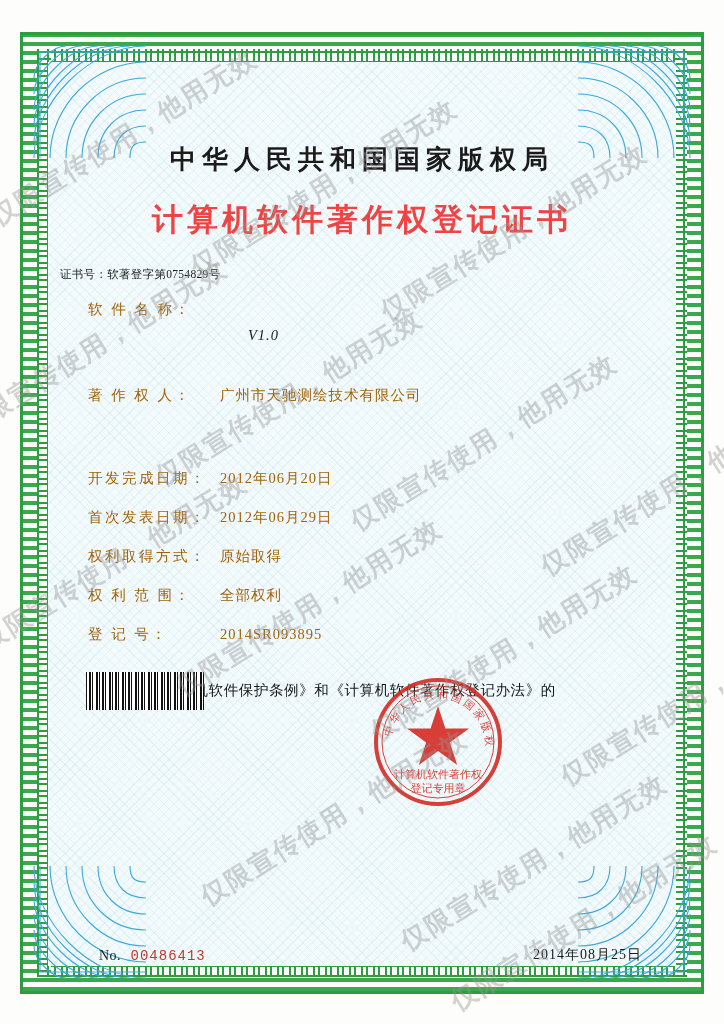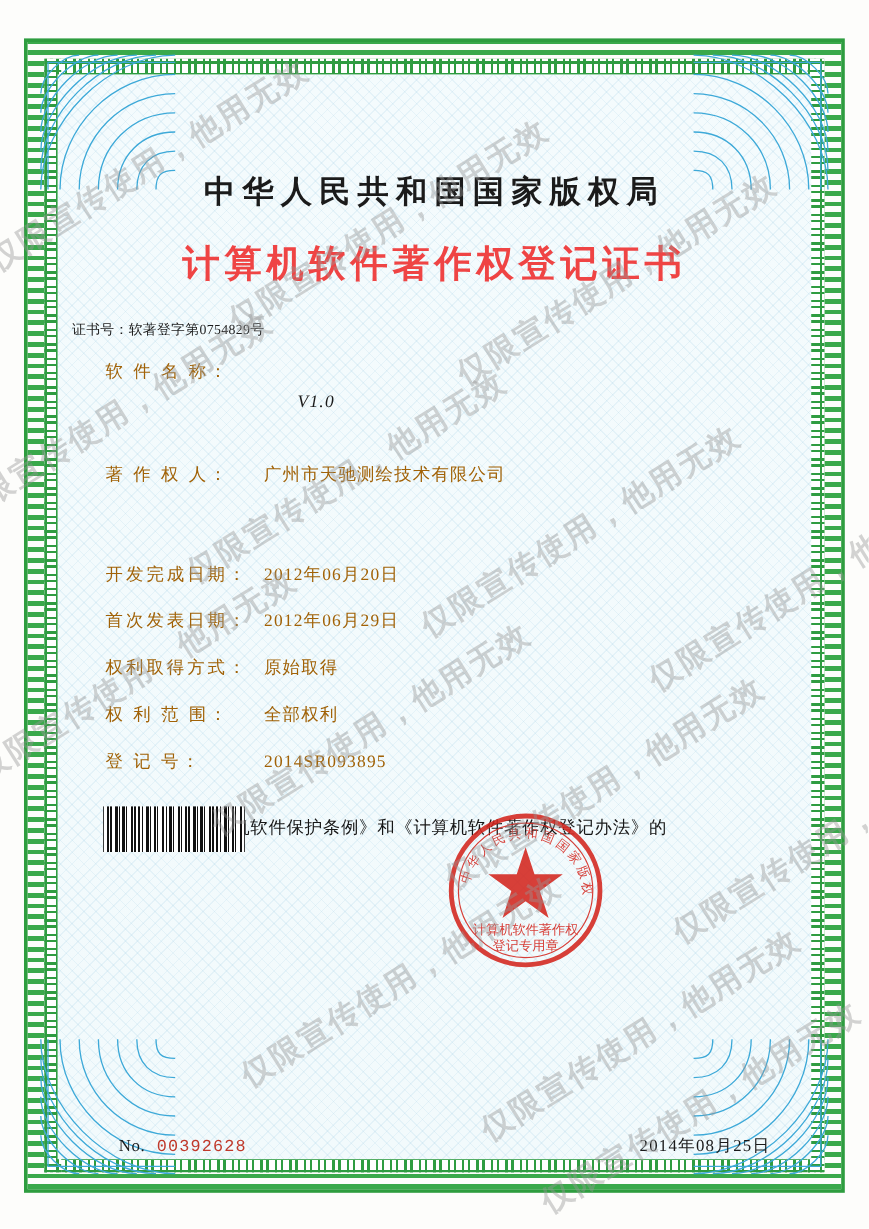--- a/index.html
+++ b/index.html
@@ -425,21 +425,21 @@
         <textPath href="#sealArcTop" startOffset="6%">中华人民共和国国家版权局</textPath>
       </text>
       <text x="70" y="106" text-anchor="middle" font-size="11" fill="#d4261e" font-family="DejaVu Sans, sans-serif">计算机软件著作权</text>
       <text x="70" y="120" text-anchor="middle" font-size="11" fill="#d4261e" font-family="DejaVu Sans, sans-serif">登记专用章</text>
     </svg>
   </div>
 
   <div class="footer">
     <div class="serial">
       <span class="no-prefix">No.</span>
-      <span>00392628</span>
+      <span>00486413</span>
     </div>
     <div class="issue-date">2014年08月25日</div>
   </div>
 
 </div>
 
 <div id="watermark-layer">
     <div class="wm" style="left: -30px; top: 120px;">仅限宣传使用，他用无效</div>
     <div class="wm" style="left: 170px; top: 170px;">仅限宣传使用，他用无效</div>
     <div class="wm" style="left: 360px; top: 215px;">仅限宣传使用，他用无效</div>

